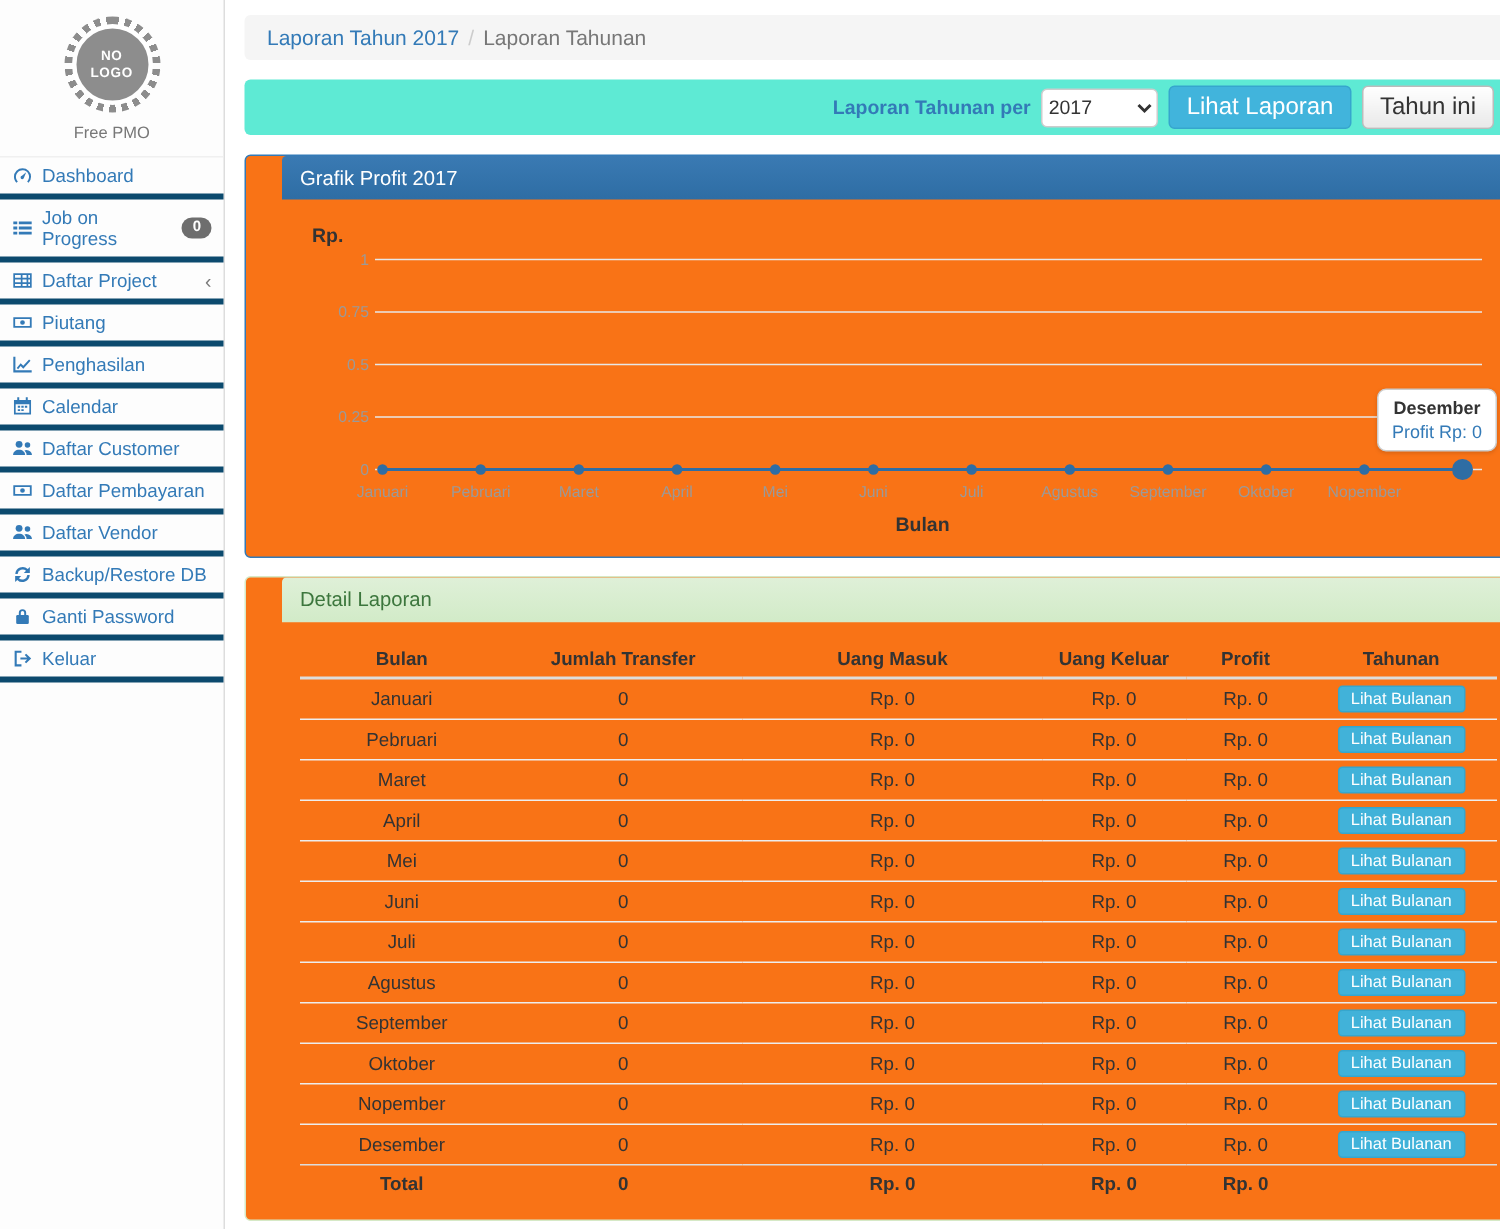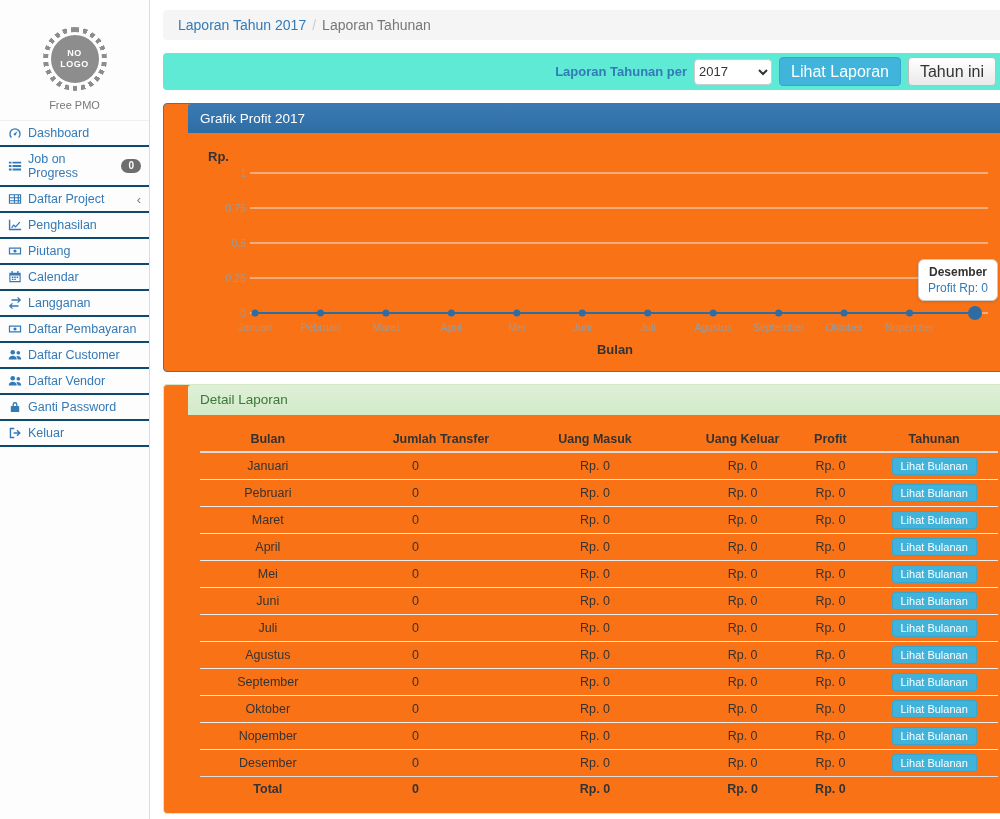--- a/index.html
+++ b/index.html
@@ -12,38 +12,38 @@
   }
   #app { width: 1000px; min-height: 819px; display: flex; flex-direction: column; }
   .wrapper { display: flex; flex: 1; min-height: 785px; }
 
   
   .sidebar {
     width: 150px; min-width: 150px;
     background: #fdfdfd;
     border-right: 1px solid #ddd;
   }
-  .brand-block { padding: 27px 8px 9px; text-align: center; }
+  .brand-block { padding: 11px 8px 9px; text-align: center; }
   .logo {
     width: 64px; height: 64px; margin: 0 auto; border-radius: 50%;
     background: repeating-conic-gradient(#8d8d8d 0deg 8deg, rgba(0,0,0,0) 8deg 16deg);
     display: flex; align-items: center; justify-content: center;
   }
   .logo-core {
     width: 54px; height: 54px; border-radius: 50%;
     background: #8d8d8d; border: 3px solid #fff;
     color: #fff; font-size: 9px; font-weight: bold; letter-spacing: .5px;
     display: flex; flex-direction: column; align-items: center; justify-content: center;
     line-height: 1.25; text-align: center;
   }
   .brand-name { margin-top: 8px; color: #777; font-size: 11px; }
   .side-menu { border-top: 1px solid #f0f0f0; }
   .side-item {
     display: flex; align-items: center; gap: 6px;
-    padding: 5px 8px; border-bottom: 2px solid #0c4a6e;
+    padding: 5px 8px; border-bottom: 4px solid #0c4a6e;
     color: #337ab7; font-size: 12.5px; cursor: pointer; text-decoration: none;
   }
   .side-item .mi { width: 14px; height: 14px; display: inline-flex; flex: none; }
   .side-item .mi svg { width: 14px; height: 14px; fill: currentColor; }
   .side-badge {
     margin-left: auto; background: #6e6e6e; color: #fff;
     font-size: 10px; font-weight: bold; border-radius: 10px;
     padding: 2px 7px; line-height: 1;
   }
   .side-chevron { margin-left: auto; color: #7a7a7a; font-size: 13px; line-height: 1; }
@@ -160,80 +160,80 @@
               <svg viewBox="0 0 16 16">
                 <path d="M1 2.5h14v11H1zm1.3 1.3v2.1h4.4V3.8zm5.7 0v2.1h3.1V3.8zm4.4 0v2.1h1.3V3.8zM2.3 7.2v2.1h4.4V7.2zm5.7 0v2.1h3.1V7.2zm4.4 0v2.1h1.3V7.2zM2.3 10.6v1.6h4.4v-1.6zm5.7 0v1.6h3.1v-1.6zm4.4 0v1.6h1.3v-1.6z"></path>
               </svg>
             </span>
             <span>Daftar Project</span>
             <span class="side-chevron">‹</span>
           </a>
           <a class="side-item" href="#">
             <span class="mi">
               <svg viewBox="0 0 16 16">
+                <path d="M1 4h14v8H1zm1.4 1.4v5.2h11.2V5.4zM8 6.2A1.8 1.8 0 1 1 8 9.8 1.8 1.8 0 0 1 8 6.2z"></path>
+              </svg>
+            </span>
+            <span>Piutang</span>
+          </a>
+          <a class="side-item" href="#">
+            <span class="mi">
+              <svg viewBox="0 0 16 16">
                 <path d="M1 2v12h14v-1.6H2.6V2z"></path>
                 <path d="M3.6 10.6 6.6 7l2 2 4.4-4.8 1.1 1-5.5 6-2-2-1.9 2.4z"></path>
               </svg>
             </span>
             <span>Penghasilan</span>
           </a>
           <a class="side-item" href="#">
             <span class="mi">
               <svg viewBox="0 0 16 16">
-                <path d="M1 4h14v8H1zm1.4 1.4v5.2h11.2V5.4zM8 6.2A1.8 1.8 0 1 1 8 9.8 1.8 1.8 0 0 1 8 6.2z"></path>
-              </svg>
-            </span>
-            <span>Piutang</span>
-          </a>
-          <a class="side-item" href="#">
-            <span class="mi">
-              <svg viewBox="0 0 16 16">
                 <path d="M4 1h1.5v2H4zM10.5 1H12v2h-1.5zM1.5 3h13v11h-13zm1.3 3.2v6.5h10.4V6.2z"></path>
                 <path d="M4.4 7.5h1.8v1.5H4.4zM7.1 7.5h1.8v1.5H7.1zM9.8 7.5h1.8v1.5H9.8zM4.4 10h1.8v1.5H4.4zM7.1 10h1.8v1.5H7.1z"></path>
               </svg>
             </span>
             <span>Calendar</span>
-          </a>
-          <a class="side-item" href="#">
-            <span class="mi">
-              <svg viewBox="0 0 16 16">
-                <path d="M11.4 1.2 15 4.6l-3.6 3.5-1-1 1.7-1.7H4v-1.7h8.1l-1.7-1.6zM4.6 7.9l1 1-1.7 1.7H12v1.7H3.9l1.7 1.6-1 1L1 11.4z"></path>
-              </svg>
-            </span>
-            <span>Langganan</span>
-          </a>
-          <a class="side-item" href="#">
-            <span class="mi">
-              <svg viewBox="0 0 16 16">
-                <path d="M1 4h14v8H1zm1.4 1.4v5.2h11.2V5.4zM8 6.2A1.8 1.8 0 1 1 8 9.8 1.8 1.8 0 0 1 8 6.2z"></path>
-              </svg>
-            </span>
-            <span>Daftar Pembayaran</span>
           </a>
           <a class="side-item" href="#">
             <span class="mi">
               <svg viewBox="0 0 16 16">
                 <circle cx="5.4" cy="4.8" r="2.6"></circle>
                 <path d="M.8 13c0-2.6 2.1-4.1 4.6-4.1s4.6 1.5 4.6 4.1z"></path>
                 <circle cx="11.8" cy="5.4" r="2.1"></circle>
                 <path d="M10.9 9.2c2.4.2 4.3 1.7 4.3 3.8h-4.1a5.3 5.3 0 0 0-1.6-3.4z"></path>
               </svg>
             </span>
             <span>Daftar Customer</span>
           </a>
           <a class="side-item" href="#">
             <span class="mi">
               <svg viewBox="0 0 16 16">
+                <path d="M1 4h14v8H1zm1.4 1.4v5.2h11.2V5.4zM8 6.2A1.8 1.8 0 1 1 8 9.8 1.8 1.8 0 0 1 8 6.2z"></path>
+              </svg>
+            </span>
+            <span>Daftar Pembayaran</span>
+          </a>
+          <a class="side-item" href="#">
+            <span class="mi">
+              <svg viewBox="0 0 16 16">
                 <circle cx="5.4" cy="4.8" r="2.6"></circle>
                 <path d="M.8 13c0-2.6 2.1-4.1 4.6-4.1s4.6 1.5 4.6 4.1z"></path>
                 <circle cx="11.8" cy="5.4" r="2.1"></circle>
                 <path d="M10.9 9.2c2.4.2 4.3 1.7 4.3 3.8h-4.1a5.3 5.3 0 0 0-1.6-3.4z"></path>
               </svg>
             </span>
             <span>Daftar Vendor</span>
+          </a>
+          <a class="side-item" href="#">
+            <span class="mi">
+              <svg viewBox="0 0 16 16">
+                <path d="M13.6 2.3 12 3.9A5.6 5.6 0 0 0 2.5 7.6h1.8a3.8 3.8 0 0 1 6.4-2.4L9 6.9h4.6zM2.4 13.7 4 12.1a5.6 5.6 0 0 0 9.5-3.7h-1.8a3.8 3.8 0 0 1-6.4 2.4L7 9.1H2.4z"></path>
+              </svg>
+            </span>
+            <span>Backup/Restore DB</span>
           </a>
           <a class="side-item" href="#">
             <span class="mi">
               <svg viewBox="0 0 16 16">
                 <path d="M5.2 6.8V5.2a2.8 2.8 0 0 1 5.6 0v1.6H9.3V5.2a1.3 1.3 0 0 0-2.6 0v1.6z"></path>
                 <rect x="3.2" y="6.8" width="9.6" height="7" rx="1"></rect>
               </svg>
             </span>
             <span>Ganti Password</span>
           </a>
@@ -314,21 +314,21 @@
         </div>
       </section>
 
       <section class="panel panel-success">
         <div class="panel-heading">Detail Laporan</div>
         <div class="panel-body">
           <table class="report">
             <thead>
                 <tr id="report-head-row">
                   <th style="width: 17%;">Bulan</th>
-                  <th style="width: 20%; text-align: right;">Jumlah Transfer</th>
+                  <th style="width: 20%;">Jumlah Transfer</th>
                   <th style="width: 25%;">Uang Masuk</th>
                   <th style="width: 12%;">Uang Keluar</th>
                   <th style="width: 10%;">Profit</th>
                   <th style="width: 16%;">Tahunan</th>
                 </tr>
               </thead>
             <tbody id="report-body">
                 <tr>
                   <td>Januari</td>
                   <td>0</td>

